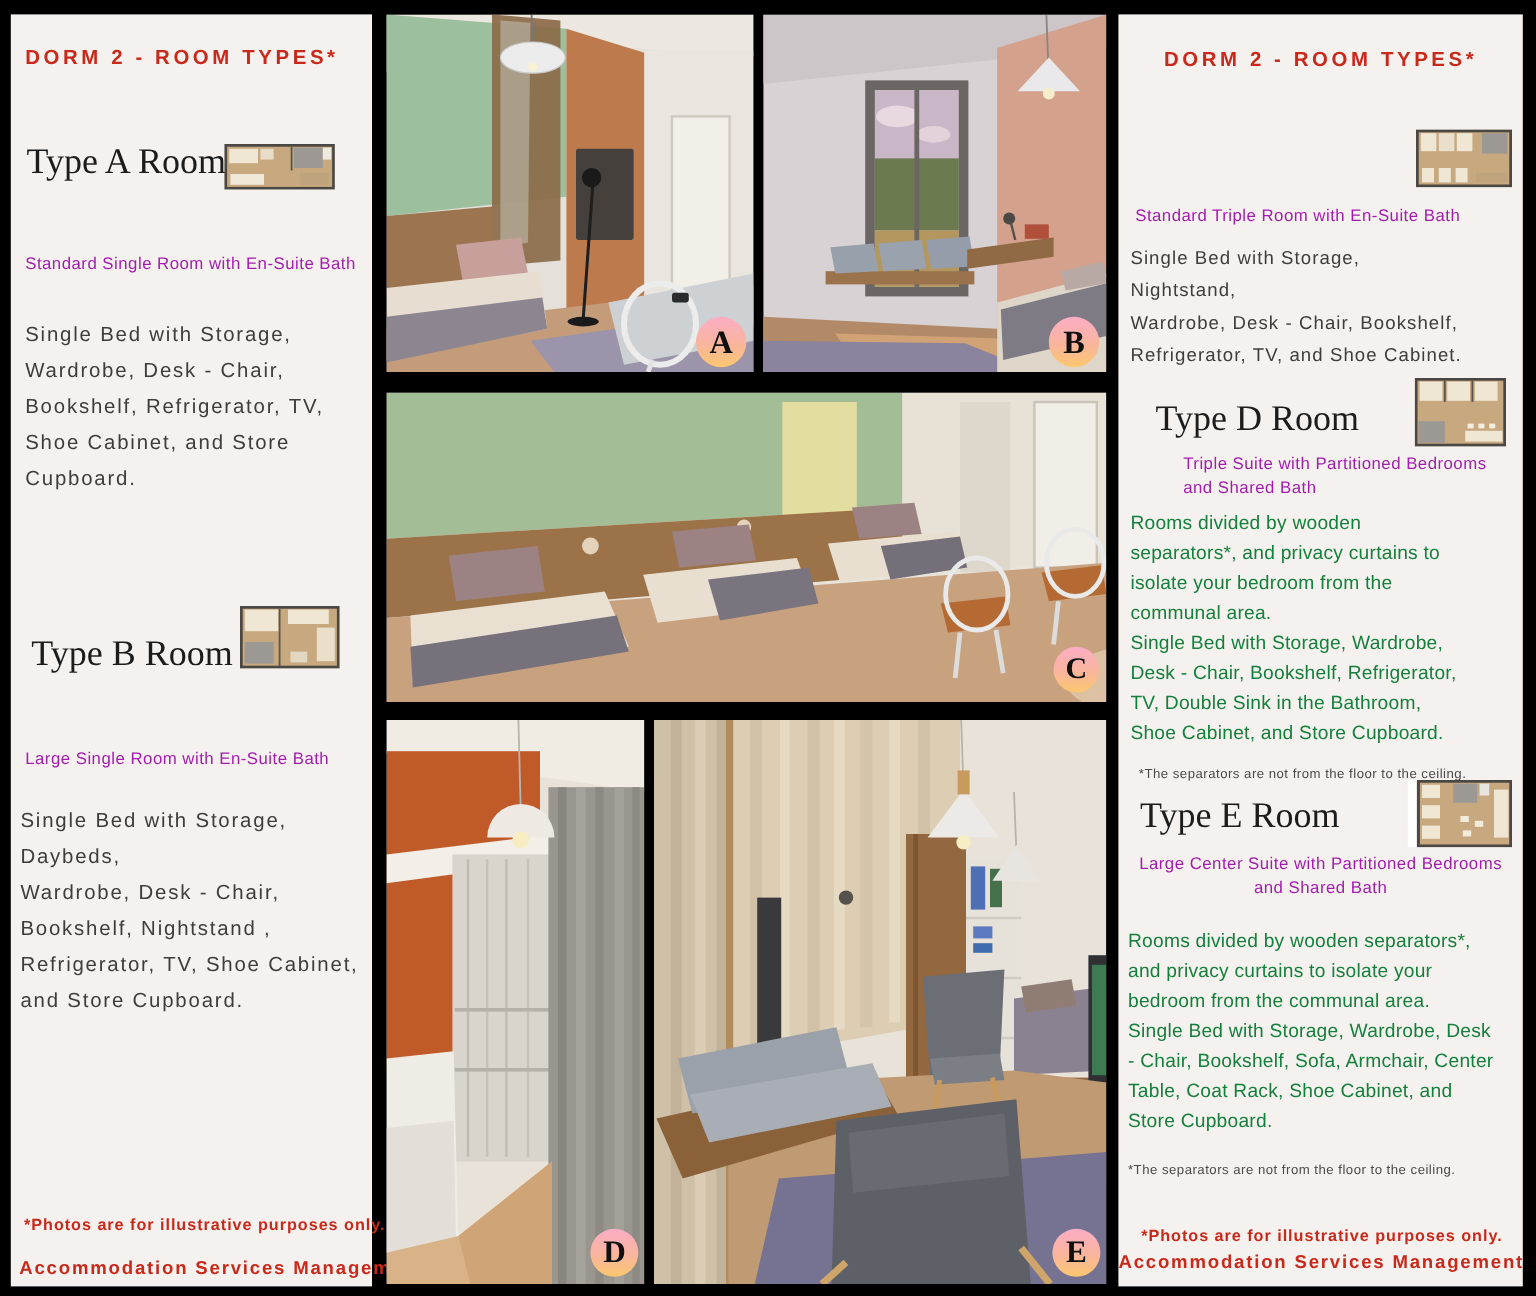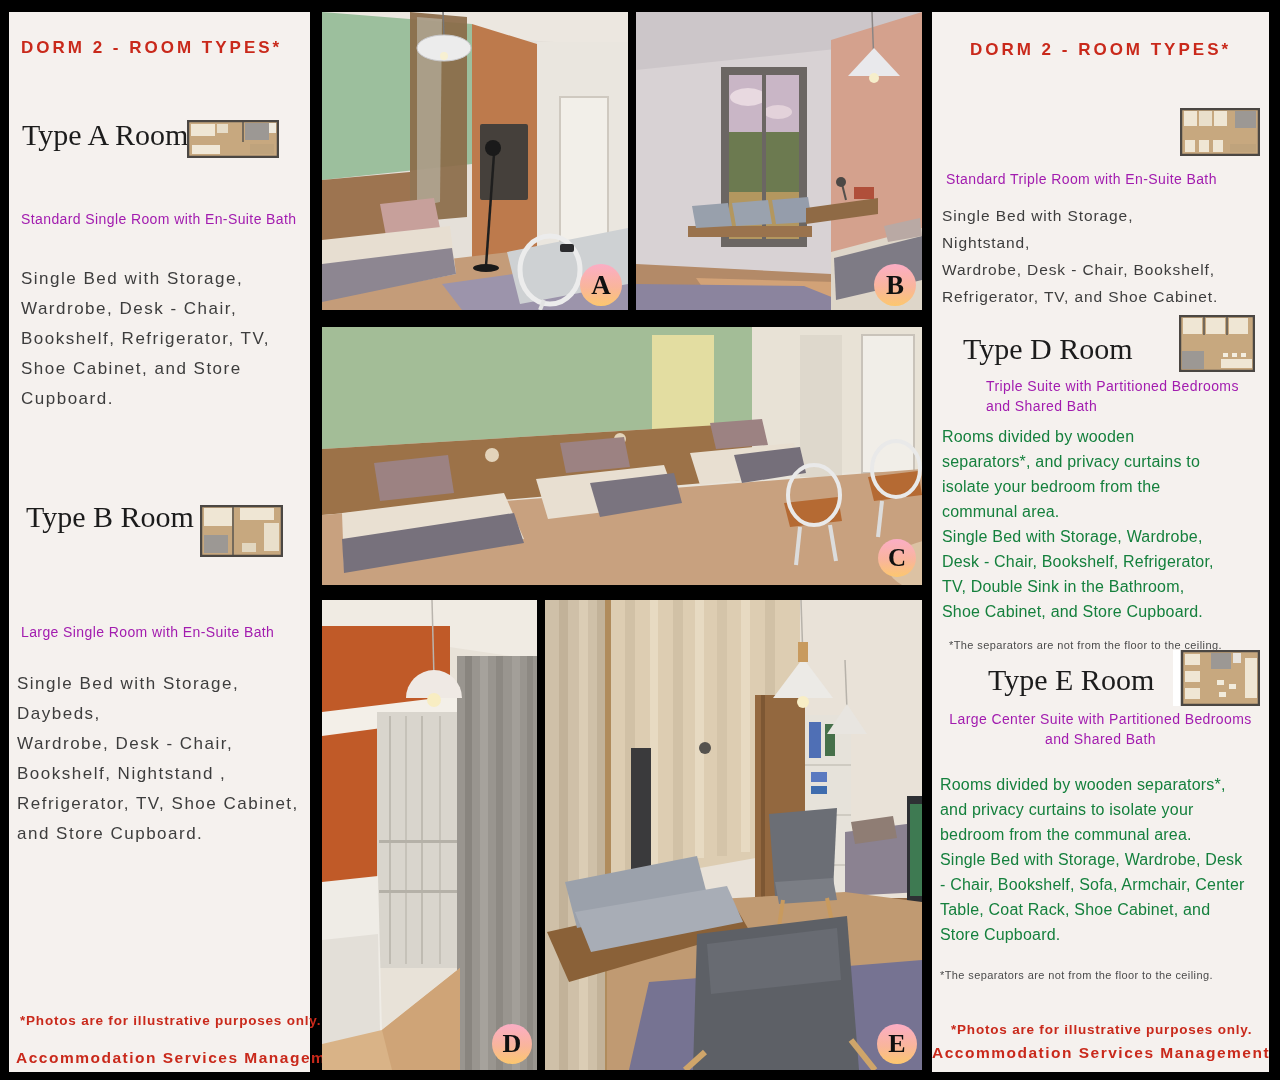--- a/index.html
+++ b/index.html
@@ -27,38 +27,38 @@
     background:linear-gradient(180deg,#fbadc5 0%,#f9b59c 55%,#fcc76f 100%);
     display:flex;align-items:center;justify-content:center;
     font-family:"Liberation Serif", serif;font-weight:bold;color:#101010;
   }
   
   .lp-title{left:12px;top:26px;}
   .lp-heading-a{left:13px;top:106px;}
   .lp-plan-a{left:178px;top:108px;width:92px;height:38px;}
   .lp-subtitle-a{left:12px;top:197px;white-space:nowrap;}
   .lp-body-a{left:12px;top:252px;}
-  .lp-heading-b{left:17px;top:488px;}
+  .lp-heading-b{left:17px;top:516px;}
   .lp-plan-b{left:191px;top:493px;width:83px;height:52px;}
   .lp-subtitle-b{left:12px;top:610px;white-space:nowrap;text-align:right;}
   .lp-body-b{left:8px;top:657px;}
   .lp-footnote{left:11px;top:1001px;}
   .lp-footer{left:7px;top:1037px;}
   
   .rp-title{left:0;right:0;top:28px;text-align:center;}
   .rp-heading-c{left:25px;top:116px;}
   .rp-plan-c{left:248px;top:96px;width:80px;height:48px;}
   .rp-subtitle-c{left:14px;top:157px;white-space:nowrap;}
   .rp-body-c{left:10px;top:190px;}
   .rp-heading-d{left:31px;top:320px;}
   .rp-plan-d{left:247px;top:303px;width:76px;height:57px;}
   .rp-subtitle-d{left:18px;top:364px;margin-left:36px;}
   .rp-body-d{left:10px;top:412px;}
   .rp-note-d{left:17px;top:627px;white-space:nowrap;}
-  .rp-heading-e{left:18px;top:651px;margin-left:38px;}
+  .rp-heading-e{left:18px;top:651px;}
   .rp-plan-e{left:241px;top:638px;width:87px;height:56px;}
   .rp-subtitle-e{left:0;right:0;top:697px;text-align:center;}
   .rp-body-e{left:8px;top:760px;}
   .rp-note-e{left:8px;top:957px;white-space:nowrap;}
   .rp-footnote{left:19px;top:1010px;}
   .rp-footer{left:0;right:0;top:1032px;text-align:center;}
   
   #photo-a{left:322px;top:12px;width:306px;height:298px;}
   #photo-b{left:636px;top:12px;width:286px;height:298px;}
   #photo-c{left:322px;top:327px;width:600px;height:258px;}

